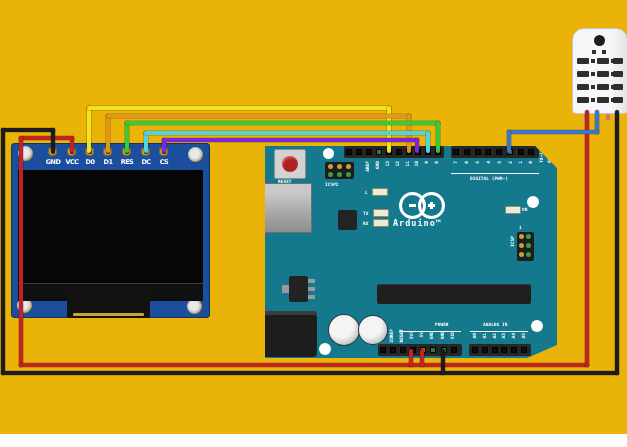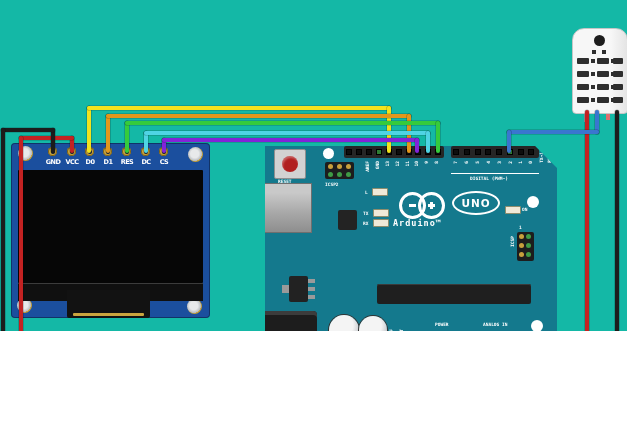--- a/index.html
+++ b/index.html
@@ -1,16 +1,16 @@
 <!DOCTYPE html>
 <html style="--board-teal: #14798d; --oled-blue: #1b4f9e; --silkscreen: #ffffff;"><head>
 <meta charset="utf-8">
 <style>
   html,body{margin:0;padding:0;background:#fff;}
-  #canvas{position:relative;width:627px;height:331px;background:#14b8a6;overflow:hidden;
+  #canvas{position:relative;width:627px;height:434px;background:#eab308;overflow:hidden;
           font-family:"DejaVu Sans",sans-serif;}
   .abs{position:absolute;}
   
   .wire{position:absolute;border-radius:3px;z-index:30;box-shadow:0 0 0 0.6px rgba(0,0,0,.28);}
   
   #oled{left:11px;top:143px;width:199px;height:175px;background:var(--oled-blue);
         border-radius:4px;z-index:10;box-shadow:inset 0 0 0 1px rgba(0,0,0,.35);}
   .screw{position:absolute;width:15px;height:15px;border-radius:50%;
          background:radial-gradient(circle at 45% 45%, #e8e9ea 0 35%, #b9bcc0 60%, #c9a53e 62%, #8a6f20 100%);}
   .opad{position:absolute;width:9px;height:9px;border-radius:50%;background:#c9a53e;
@@ -177,22 +177,20 @@
     <div class="abs" style="left:73px;top:64px;width:19px;height:20px;background:#232323;border-radius:2px;"></div>
 
     <div class="logo-circle" style="left:134px;top:46px;">
       <div class="logo-bar" style="left:7px;"></div>
     </div>
     <div class="logo-circle" style="left:153px;top:46px;">
       <div class="logo-bar" style="left:7px;"></div>
         <div class="logo-vbar"></div>
     </div>
     <div class="abs" style="left:128px;top:72px;font:bold 8.5px 'DejaVu Sans Mono',monospace;color:#fff;letter-spacing:1px;">Arduino™</div>
-    <div class="abs" style="left:187px;top:45px;width:44px;height:20px;border:2.5px solid #fff;border-radius:50%;color:#fff;
-                            font:bold 10.5px 'DejaVu Sans',sans-serif;text-align:center;line-height:20px;letter-spacing:1px;">UNO</div>
 
     <div class="icsp" style="left:252px;top:86px;width:17px;height:29px;">
       <i style="left:2px;top:2px;background:#c8a03c;"></i>
         <i style="left:9px;top:2px;background:#3f9b45;"></i>
       <i style="left:2px;top:11px;background:#c8a03c;"></i>
         <i style="left:9px;top:11px;background:#3f9b45;"></i>
       <i style="left:2px;top:20px;background:#c8a03c;"></i>
         <i style="left:9px;top:20px;background:#3f9b45;"></i>
     </div>
     <div class="vtxt" style="left:245px;top:90px;">ICSP</div>

